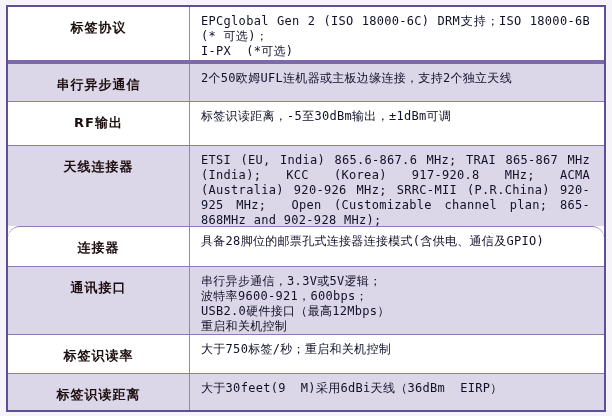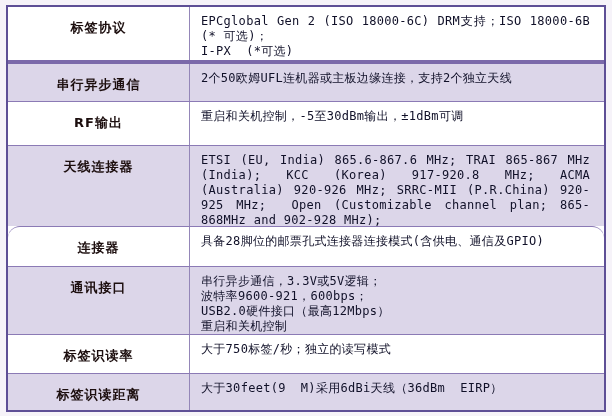--- a/index.html
+++ b/index.html
@@ -78,21 +78,21 @@
 I-PX  (*可选)</div>
   </div>
 
   <div class="row">
     <div class="cell label">串行异步通信</div>
     <div class="cell value">2个50欧姆UFL连机器或主板边缘连接，支持2个独立天线</div>
   </div>
 
   <div class="row">
     <div class="cell label">RF输出</div>
-    <div class="cell value">重启和关机控制，-5至30dBm输出，±1dBm可调</div>
+    <div class="cell value">标签识读距离，-5至30dBm输出，±1dBm可调</div>
   </div>
 
   <div class="row">
     <div class="cell label">天线连接器</div>
     <div class="cell value">ETSI (EU, India) 865.6-867.6 MHz; TRAI 865-867 MHz (India); KCC (Korea) 917-920.8 MHz; ACMA (Australia) 920-926 MHz; SRRC-MII (P.R.China) 920-925 MHz;  Open (Customizable channel plan; 865-868MHz and 902-928 MHz);</div>
   </div>
 
   <div class="row">
     <div class="cell label">连接器</div>
     <div class="cell value">具备28脚位的邮票孔式连接器连接模式(含供电、通信及GPIO)</div>
@@ -101,21 +101,21 @@
   <div class="row">
     <div class="cell label">通讯接口</div>
     <div class="cell value">串行异步通信，3.3V或5V逻辑；
 波特率9600-921，600bps；
 USB2.0硬件接口（最高12Mbps）
 重启和关机控制</div>
   </div>
 
   <div class="row">
     <div class="cell label">标签识读率</div>
-    <div class="cell value">大于750标签/秒；独立的读写模式</div>
+    <div class="cell value">大于750标签/秒；重启和关机控制</div>
   </div>
 
   <div class="row">
     <div class="cell label">标签识读距离</div>
     <div class="cell value">大于30feet(9  M)采用6dBi天线（36dBm  EIRP）</div>
   </div>
 
 </div>
 
 </body></html>

